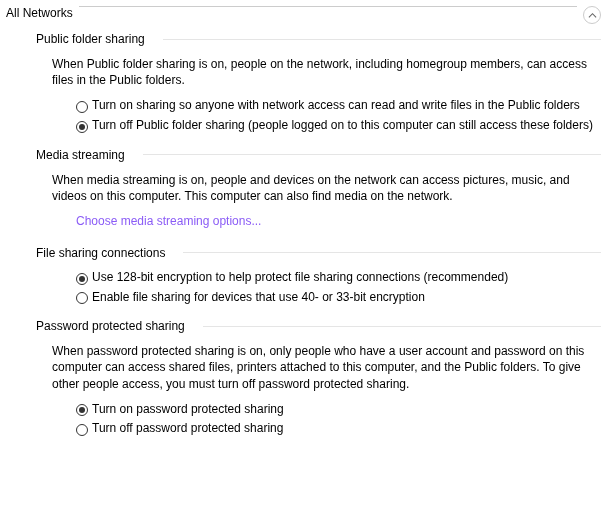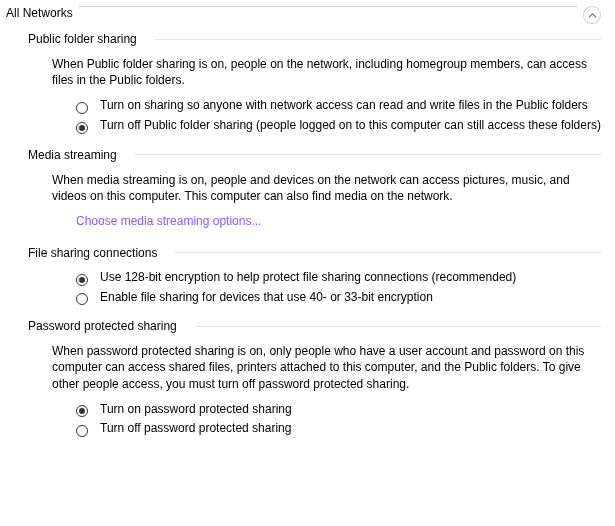--- a/index.html
+++ b/index.html
@@ -47,42 +47,43 @@
     }
     .subsection {
       margin-left: 22px;
       margin-bottom: 14px;
     }
     .subsection-header {
       display: flex;
       align-items: center;
       gap: 18px;
       margin-bottom: 10px;
+      margin-left: 8px;
     }
     .sub-line {
       flex: 1;
       height: 1px;
       background: #e5e5e5;
     }
     .sub-title {
       font-size: 12px;
       color: #000;
     }
     .description {
       margin-left: 24px;
       margin-bottom: 10px;
       line-height: 1.35;
     }
     .radio-group {
       margin-left: 48px;
     }
     .radio-item {
       display: flex;
-      align-items: flex-end;
-      gap: 12px;
+      align-items: center;
+      gap: 4px;
       margin-bottom: 4px;
       cursor: pointer;
     }
     .radio {
       width: 12px;
       height: 12px;
       border: 1px solid #333;
       border-radius: 50%;
       flex-shrink: 0;
       margin-top: 2px;

